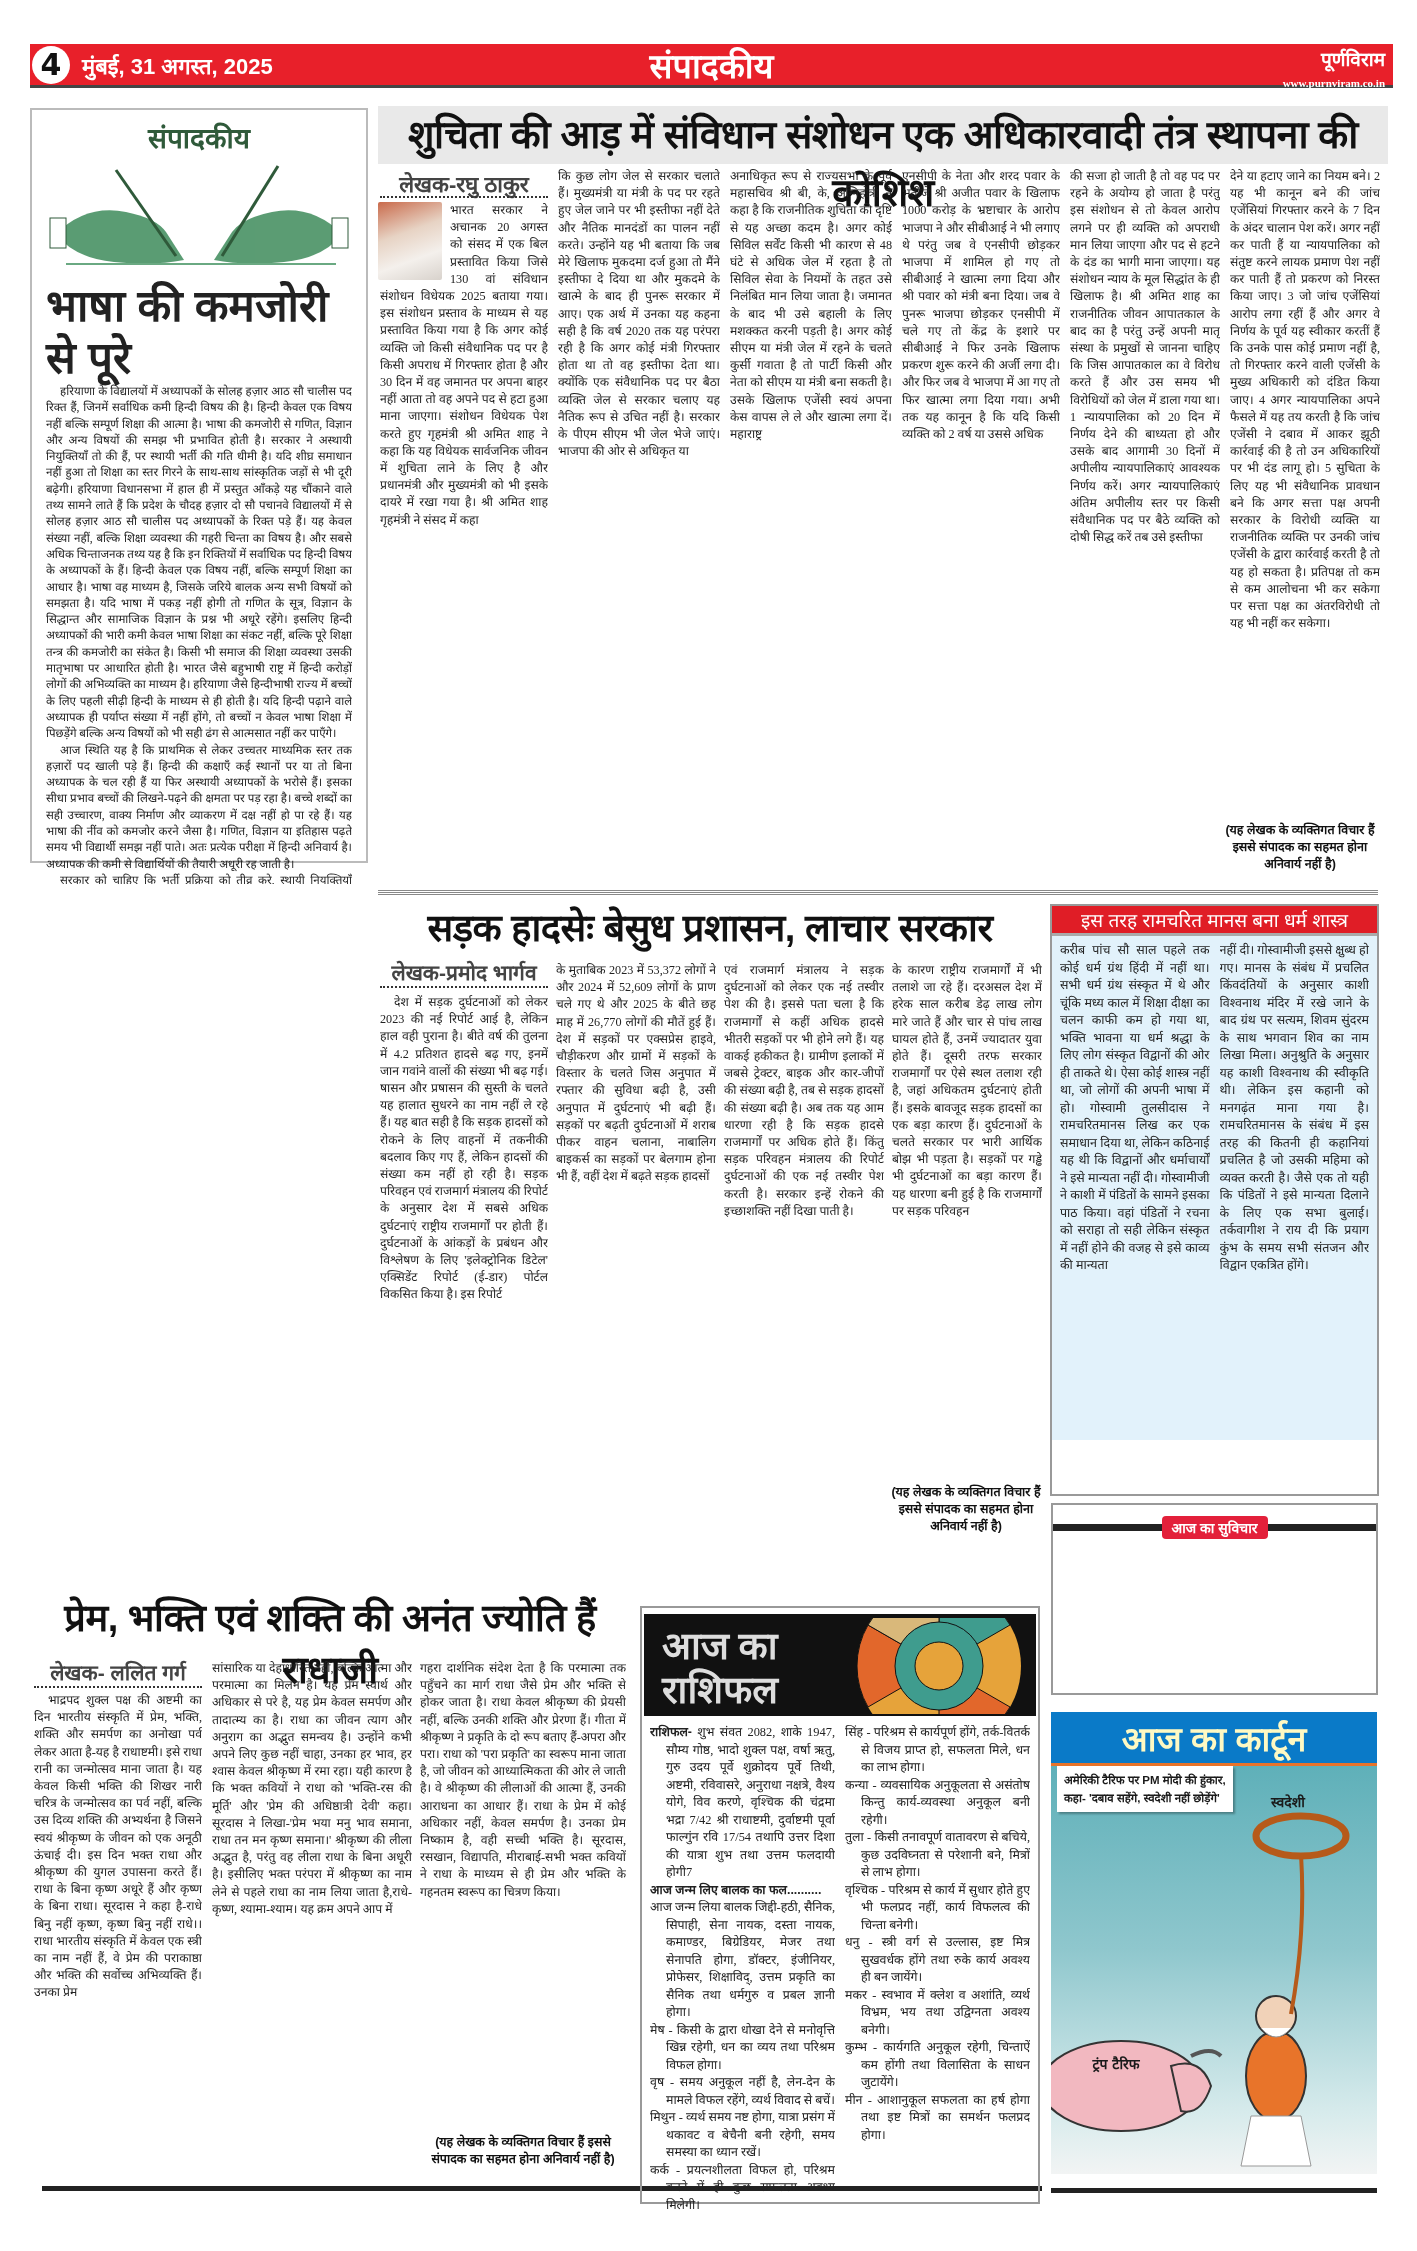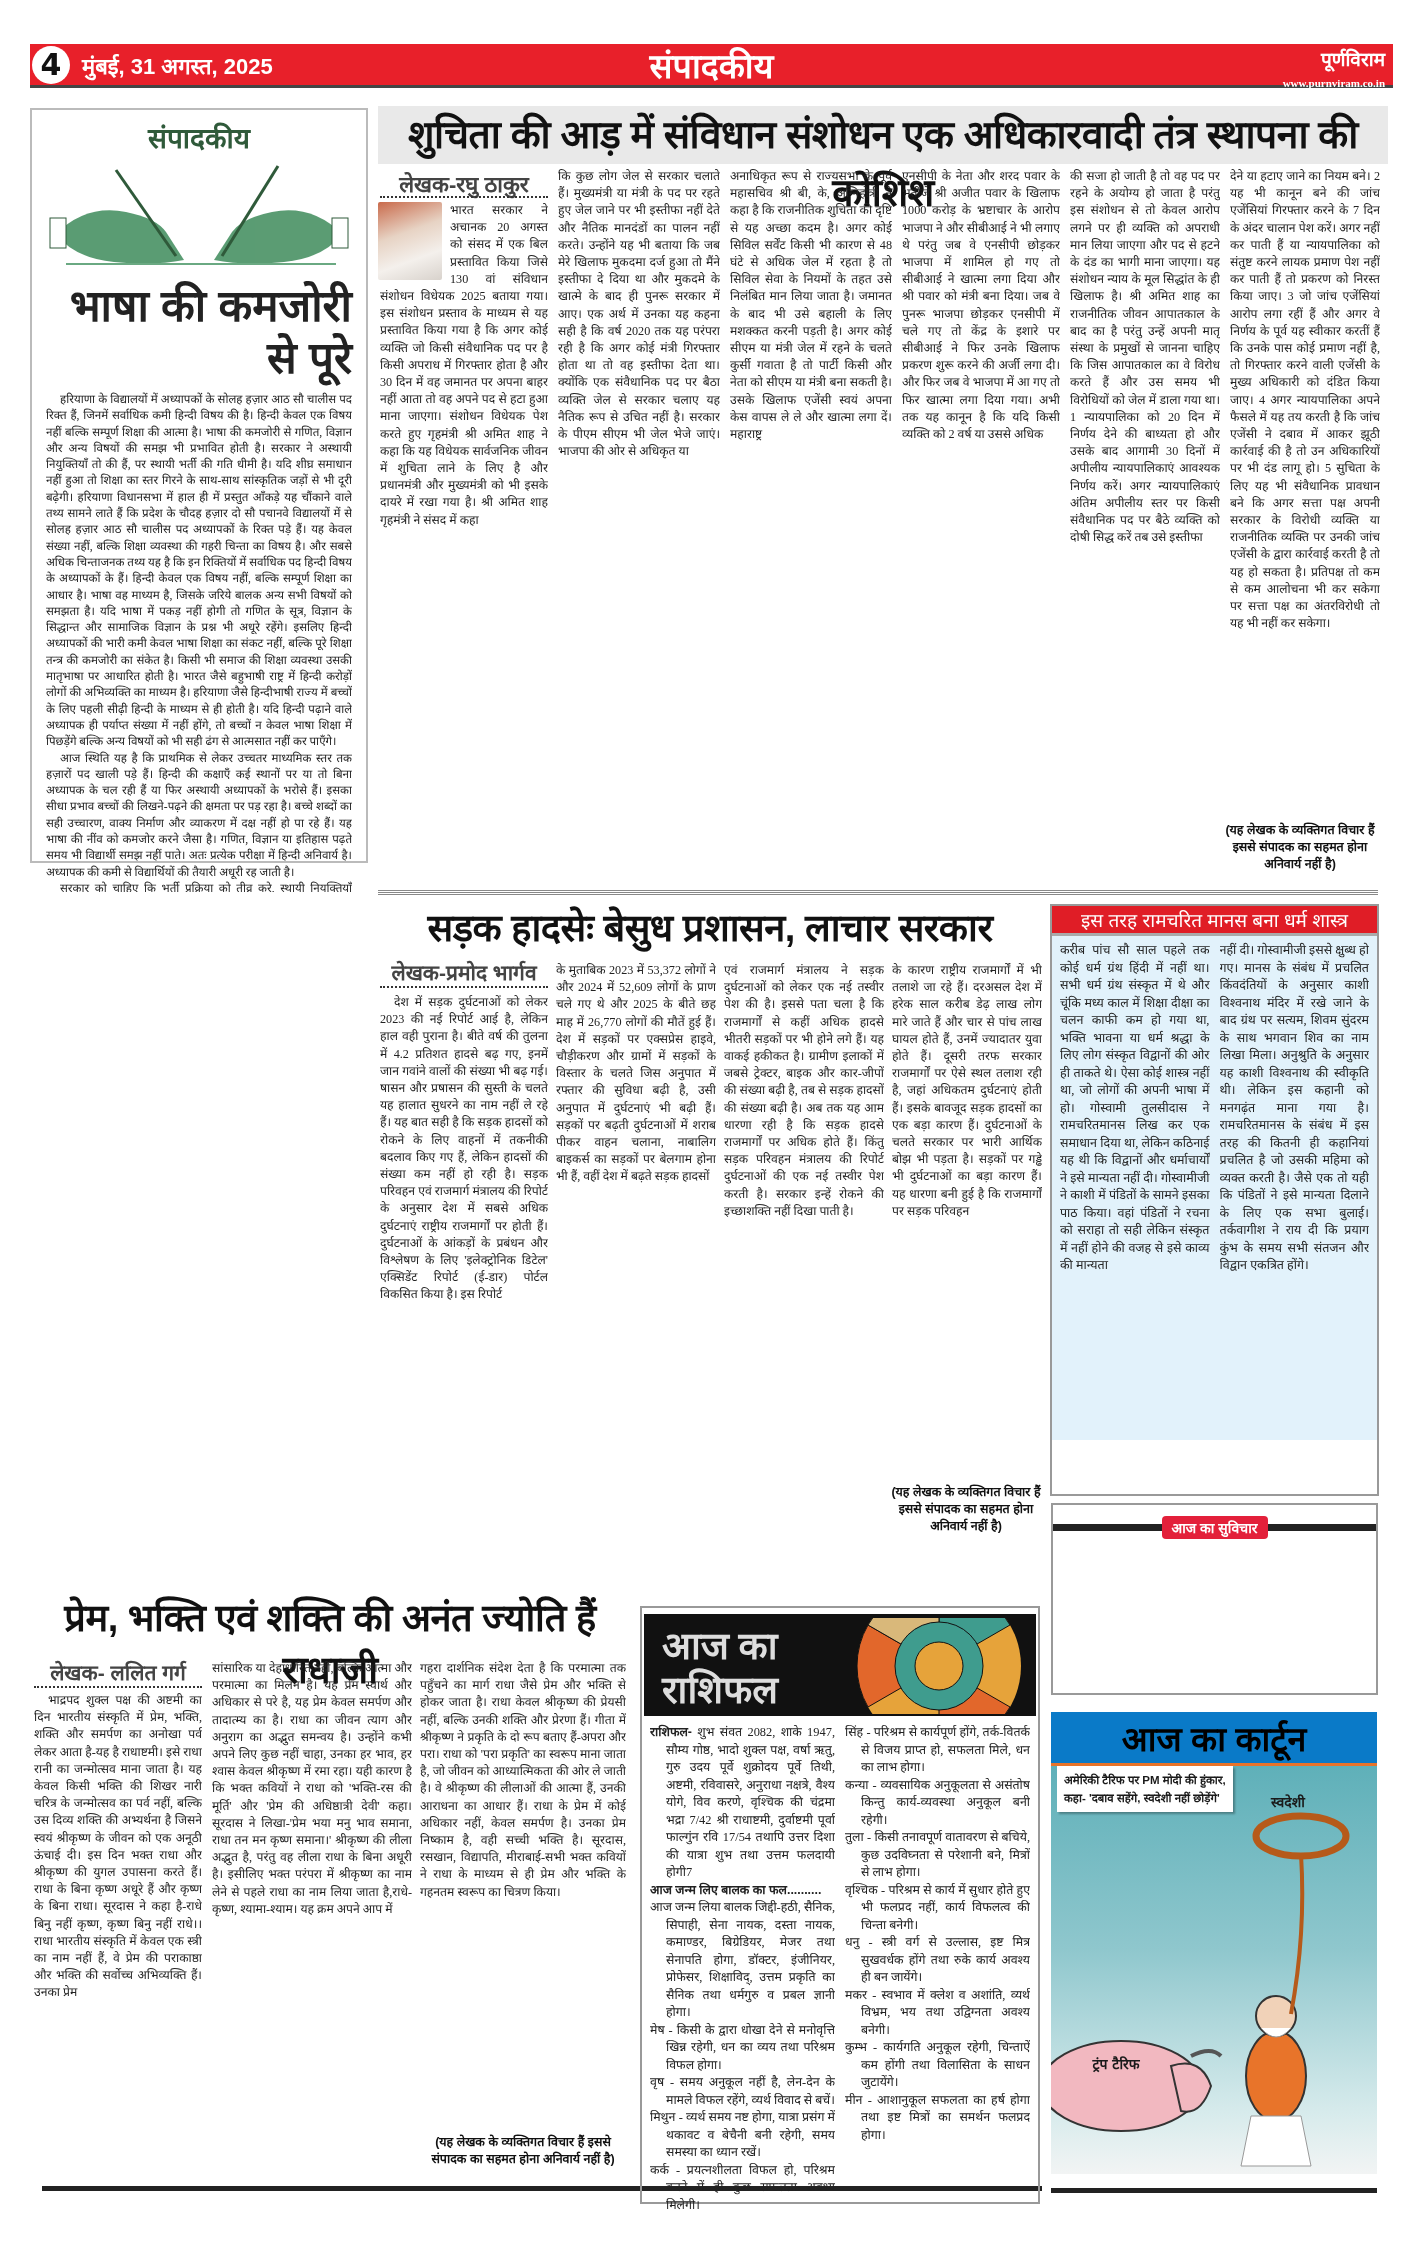--- a/index.html
+++ b/index.html
@@ -18,39 +18,39 @@
   .col p{text-indent:14px}
   .hl{font-family:"Liberation Sans",sans-serif;font-weight:bold;color:#111;letter-spacing:-0.5px}
   .byline{font-family:"Liberation Sans",sans-serif;font-weight:bold;color:#444;font-size:22px;text-align:center}
   .dotrule{border-bottom:2px dotted #333;height:4px}
   .disclaim{font-family:"Liberation Sans",sans-serif;font-weight:bold;font-size:12.5px;text-align:center;line-height:17px;color:#111}
   .hrule{height:6px;background:repeating-linear-gradient(#888 0 1px,#fff 1px 2px)}
   
   .ed-box{left:30px;top:108px;width:338px;height:755px;border:2px solid #bbb;padding:8px 14px}
   .ed-tag{font-size:28px;font-weight:bold;color:#2f5a3a;text-align:center;font-family:"Liberation Sans",sans-serif}
   .hands{height:120px;position:relative}
-  .ed-hl{font-size:44px;text-align:right;line-height:52px;color:#222;font-weight:bold;font-family:"Liberation Sans",sans-serif;margin:4px 0 8px}
+  .ed-hl{font-size:44px;text-align:left;line-height:52px;color:#222;font-weight:bold;font-family:"Liberation Sans",sans-serif;margin:4px 0 0}
   
   .top-hl-bar{left:378px;top:106px;width:1010px;height:58px;background:#e9e9e9}
   .top-hl{font-size:39px;line-height:58px;text-align:center}
   .author-photo{width:64px;height:78px;background:linear-gradient(160deg,#c96a4b 0%,#e7d3c4 40%,#f4f0ec 70%,#d8d2cc 100%);border-radius:2px;position:relative}
   
   .road-hl{font-size:38px;text-align:center}
   
   .ram-hd{left:1052px;top:906px;width:325px;height:30px;background:#e01d26;color:#fff;font-weight:normal;font-size:19px;text-align:center;line-height:30px;font-family:"Liberation Sans",sans-serif;border-bottom:3px solid #aaa}
   .ram-body{left:1052px;top:936px;width:325px;height:504px;background:#e2f2fb;padding:6px 8px;display:flex;gap:10px}
   .ram-body .col{font-size:12.5px;line-height:17.5px;flex:1}
   
   .suv-box{left:1051px;top:1503px;width:327px;height:192px;border:2px solid #999}
   .suv-tag{position:absolute;left:0;right:0;top:10px;height:24px;display:flex;align-items:center;justify-content:center;}
   .suv-line{flex:1;height:7px;background:#222}
   .suv-pill{background:#e3203a;color:#fff;font-weight:bold;font-size:14px;padding:2px 10px;border-radius:4px;font-family:"Liberation Sans",sans-serif}
   .suv-text{position:absolute;left:2px;top:44px;font-size:17.5px;line-height:23px;color:#111;font-family:"Liberation Sans",sans-serif}
   
-  .cart-hd{left:1051px;top:1712px;width:326px;height:54px;background:#0a7ac8;color:#000000;font-size:34px;font-weight:bold;text-align:center;line-height:54px;font-family:"Liberation Sans",sans-serif;border-bottom:3px solid #e8742a}
+  .cart-hd{left:1051px;top:1712px;width:326px;height:54px;background:#0a7ac8;color:#fef9c3;font-size:34px;font-weight:bold;text-align:center;line-height:54px;font-family:"Liberation Sans",sans-serif;border-bottom:3px solid #e8742a}
   .cart-img{left:1051px;top:1766px;width:326px;height:408px;background:linear-gradient(180deg,#5fb0b9 0%,#8fc7cd 45%,#d7ebec 85%,#f2f4f4 100%);overflow:hidden}
   .cart-caption{position:absolute;left:6px;top:0;background:#fff;padding:5px 7px;font-size:11.5px;line-height:18px;font-weight:bold;box-shadow:2px 2px 2px rgba(0,0,0,.3);font-family:"Liberation Sans",sans-serif}
   
   .rashi-box{left:640px;top:1606px;width:400px;height:598px;border:2px solid #999}
   .rashi-banner{position:absolute;left:2px;top:6px;right:2px;height:102px;background:#111}
   .rashi-title{position:absolute;left:18px;top:10px;color:#ddd;font-size:38px;line-height:44px;font-weight:bold;font-family:"Liberation Serif",serif}
   .rashi-text{position:absolute;left:8px;top:116px;right:8px;display:flex;gap:10px}
   .rashi-text .col{flex:1;font-size:12.4px;line-height:17.5px;text-align:justify}
   .hang{padding-left:16px;text-indent:-16px}
   .bold-lead{font-weight:bold;font-family:"Liberation Sans",sans-serif}

